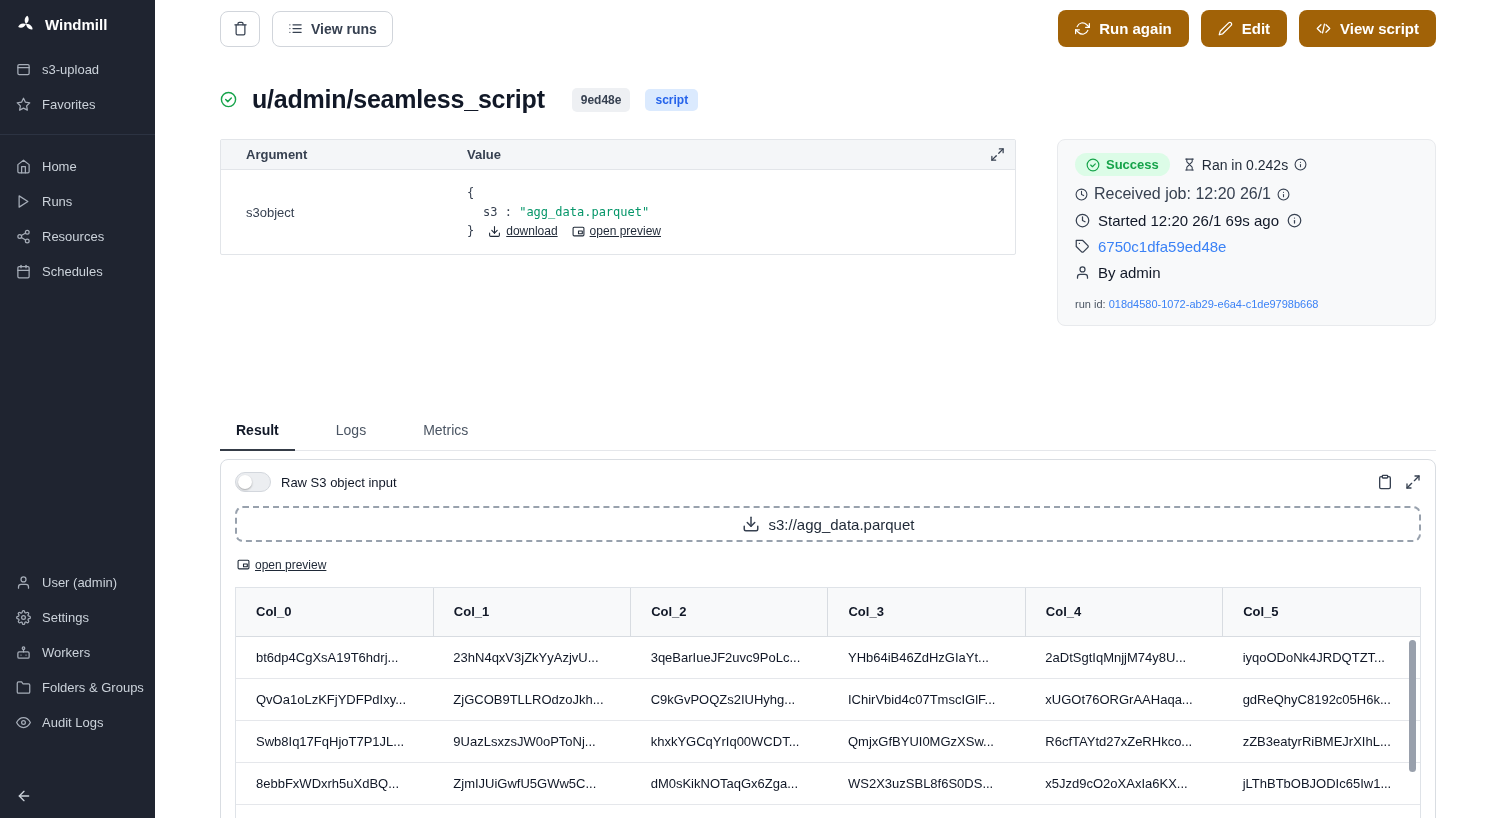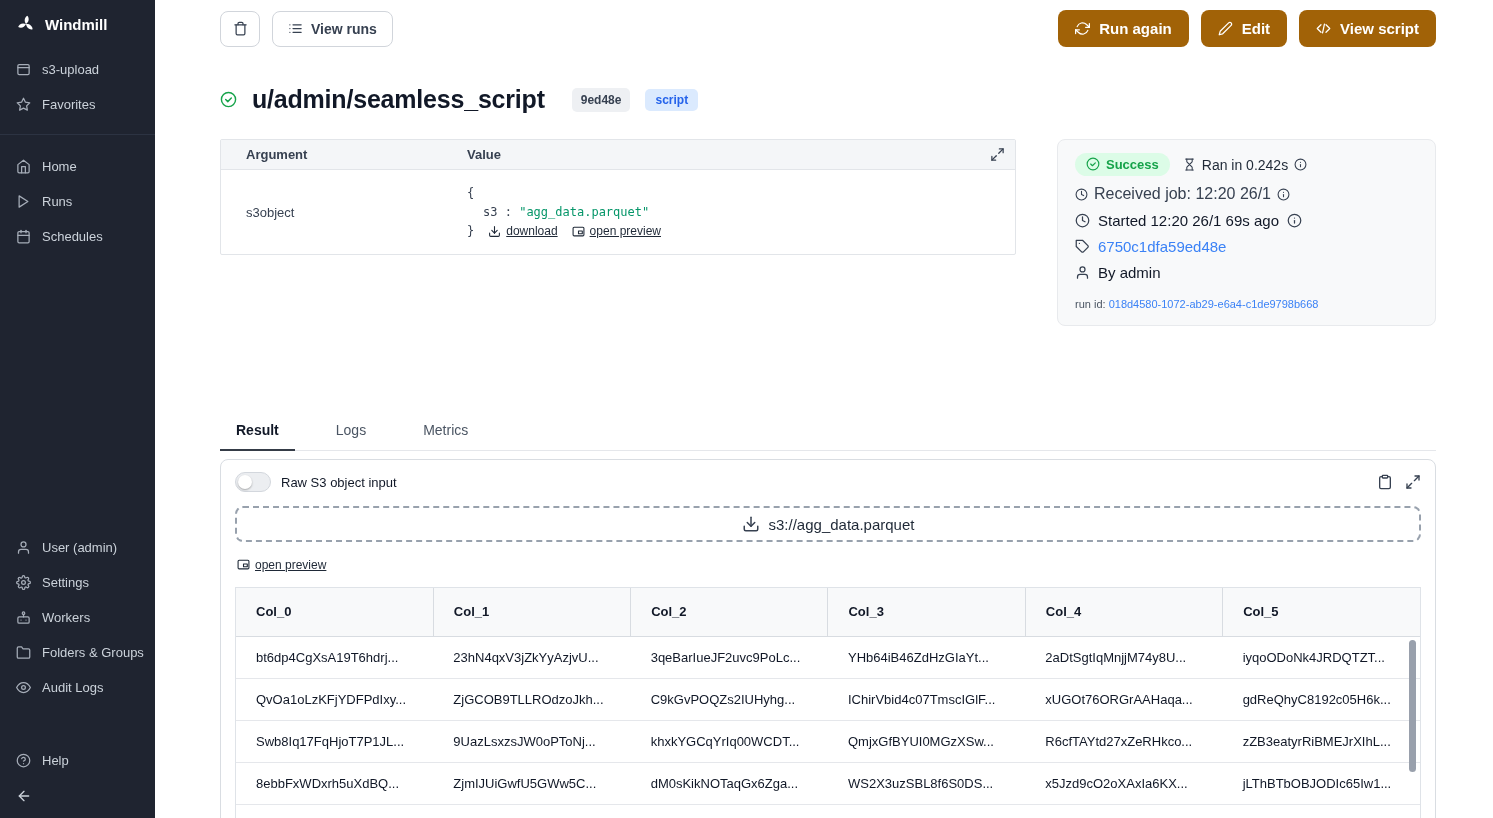--- a/index.html
+++ b/index.html
@@ -54,21 +54,21 @@
   .json-indent { padding-left:16px; }
   .json-string { color:#059669; }
   .close-line { display:flex; align-items:center; gap:14px; }
   .mini-link { display:inline-flex; align-items:center; gap:5px; font-family:"Liberation Sans",sans-serif; font-size:12px;
     font-weight:500; color:#1f2937; text-decoration:underline; cursor:pointer; }
   .mini-link svg { width:13px; height:13px; }
 
   
   .status-card { width:379px; background:#f8f9fa; border:1px solid #e8eaed; border-radius:8px; padding:13px 17px 15px; }
   .sc-row1 { display:flex; align-items:center; gap:13px; }
-  .success-badge { display:inline-flex; align-items:flex-start; gap:6px; background:#dcfce7; color:#16a34a; font-size:13px;
+  .success-badge { display:inline-flex; align-items:flex-end; gap:6px; background:#dcfce7; color:#16a34a; font-size:13px;
     font-weight:600; padding:4px 11px; border-radius:9999px; }
   .success-badge svg { width:14px; height:14px; }
   .ran-in { display:flex; align-items:center; gap:6px; font-size:14px; font-weight:500; color:#1f2937; }
   .ran-in svg, .sc-line-sm svg { width:13px; height:13px; color:#374151; }
   .sc-line-sm { display:flex; align-items:center; gap:6px; font-size:16px; color:#374151; margin-top:9px; }
   .sc-line-lg { display:flex; align-items:center; gap:8px; font-size:15px; font-weight:500; color:#111827; margin-top:9px; }
   .sc-line-lg svg { width:15px; height:15px; color:#374151; }
   .info-ico { color:#6b7280; cursor:pointer; }
   .sc-link { color:#3b82f6; font-weight:400; cursor:pointer; }
   .runid-line { margin-top:17px; font-size:11px; color:#4b5563; }
@@ -145,20 +145,30 @@
       <span>Home</span>
     </div>
     <div class="side-item">
       <svg viewBox="0 0 24 24" fill="none" stroke="currentColor" stroke-width="2" stroke-linecap="round" stroke-linejoin="round">
           <polygon points="5 3 19 12 5 21 5 3"></polygon>
         </svg>
       <span>Runs</span>
     </div>
     <div class="side-item">
       <svg viewBox="0 0 24 24" fill="none" stroke="currentColor" stroke-width="2" stroke-linecap="round" stroke-linejoin="round">
+          <circle cx="18" cy="5" r="3"></circle>
+          <circle cx="6" cy="12" r="3"></circle>
+          <circle cx="18" cy="19" r="3"></circle>
+          <line x1="8.59" y1="13.51" x2="15.42" y2="17.49"></line>
+          <line x1="15.41" y1="6.51" x2="8.59" y2="10.49"></line>
+        </svg>
+      <span>Resources</span>
+    </div>
+    <div class="side-item">
+      <svg viewBox="0 0 24 24" fill="none" stroke="currentColor" stroke-width="2" stroke-linecap="round" stroke-linejoin="round">
           <rect x="3" y="4" width="18" height="18" rx="2"></rect>
           <line x1="16" y1="2" x2="16" y2="6"></line>
           <line x1="8" y1="2" x2="8" y2="6"></line>
           <line x1="3" y1="10" x2="21" y2="10"></line>
         </svg>
       <span>Schedules</span>
     </div>
 
     <div class="flex-spacer"></div>
 
@@ -195,28 +205,20 @@
     <div class="side-item">
       <svg viewBox="0 0 24 24" fill="none" stroke="currentColor" stroke-width="2" stroke-linecap="round" stroke-linejoin="round">
           <path d="M1 12s4-8 11-8 11 8 11 8-4 8-11 8-11-8-11-8z"></path>
           <circle cx="12" cy="12" r="3"></circle>
         </svg>
       <span>Audit Logs</span>
     </div>
 
     <div style="height:38px"></div>
 
-    <div class="side-item">
-      <svg viewBox="0 0 24 24" fill="none" stroke="currentColor" stroke-width="2" stroke-linecap="round" stroke-linejoin="round">
-          <circle cx="12" cy="12" r="10"></circle>
-          <path d="M9.09 9a3 3 0 0 1 5.83 1c0 2-3 3-3 3"></path>
-          <line x1="12" y1="17" x2="12.01" y2="17"></line>
-        </svg>
-      <span>Help</span>
-    </div>
     <div class="collapse-btn">
       <svg viewBox="0 0 24 24" fill="none" stroke="currentColor" stroke-width="2" stroke-linecap="round" stroke-linejoin="round">
           <line x1="19" y1="12" x2="5" y2="12"></line>
           <polyline points="12 19 5 12 12 5"></polyline>
         </svg>
     </div>
   </aside>
 
   <main class="main">
 

